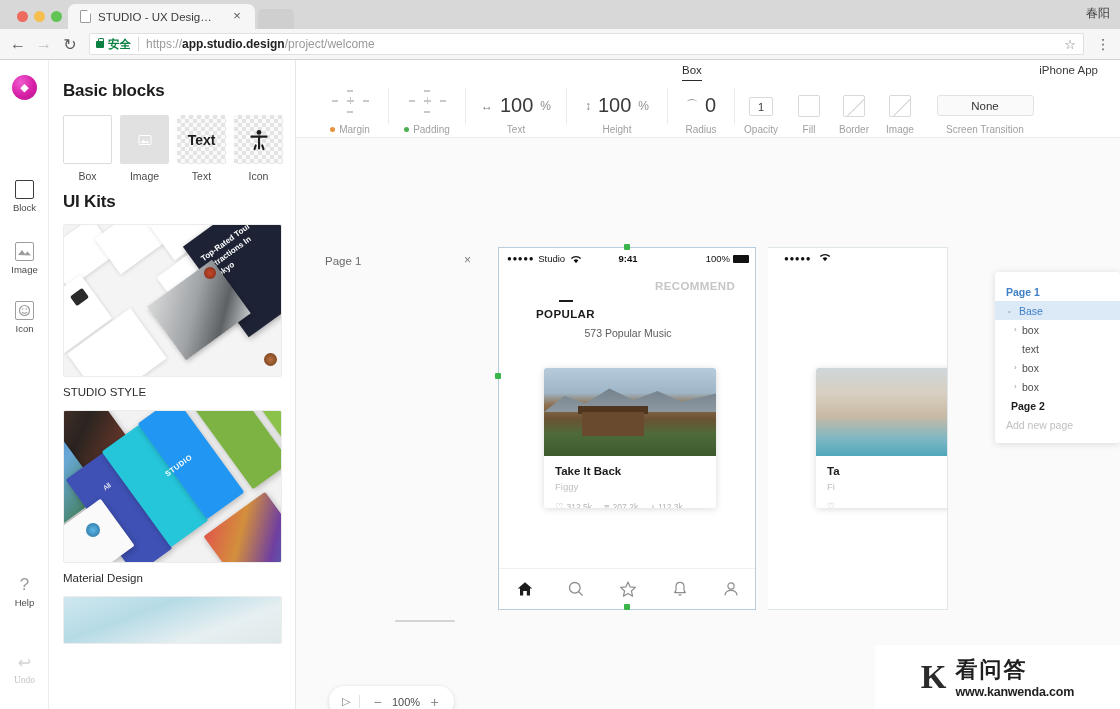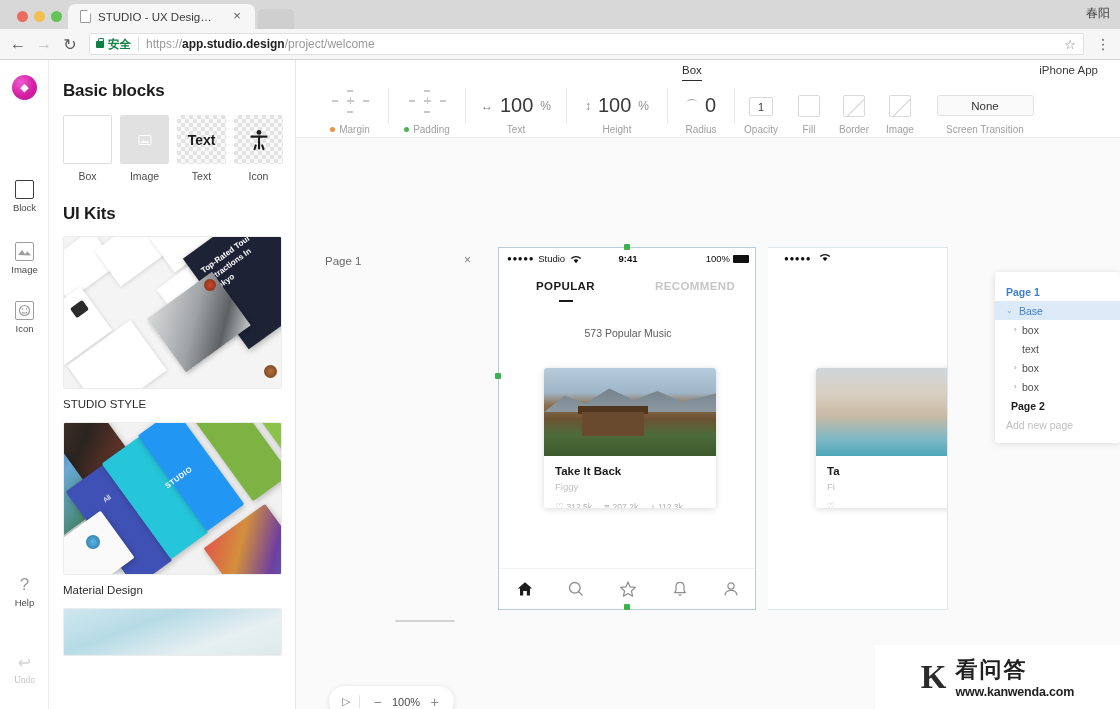--- a/index.html
+++ b/index.html
@@ -265,21 +265,21 @@
   }
   #sb-dots{ margin-left:8px; letter-spacing:0.6px; font-size:8px; }
   #sb-carrier{ margin-left:4px; font-size:9.5px; }
   #sb-wifi{ margin-left:5px; font-size:9px; }
   #sb-time{ position:absolute; left:0; right:0; text-align:center; font-weight:bold; font-size:9.5px; }
   #sb-batt{ position:absolute; right:8px; display:flex; align-items:center; gap:3px; }
   #sb-pct{ font-size:9.5px; }
   #batt-body{ width:16px; height:8px; background:#111; border-radius:1px; }
   #tabs-ph{ position:absolute; left:0; top:32px; width:258px; height:26px; }
   .ph-tab{ position:absolute; font-size:11.5px; font-weight:bold; letter-spacing:0.4px; cursor:pointer; }
-  #ph-tab-popular{ left:37px; color:#1a1a1a; }
+  #ph-tab-popular{ left:37px; color:#1a1a1a;margin-top:28px; }
   #ph-tab-recommend{ left:156px; color:#c6c6c6;text-align:right; }
   #ph-tab-underline{ position:absolute; left:60px; top:52px; width:14px; height:1.6px; background:#1a1a1a; }
   #ph-count{ position:absolute; left:0; top:79px; width:258px; text-align:center;
              font-size:10.5px; color:#5c5c5c; }
   .song-card{
     position:absolute; top:120px; width:172px; height:140px; background:#fff;
     border-radius:3px; box-shadow:0 1px 7px rgba(0,0,0,.15); overflow:hidden;
   }
   #card1{ left:45px; }
   #card2{ left:240px; width:172px; }
@@ -476,21 +476,21 @@
               <rect x="1.5" y="6.6" width="17" height="2.1" rx="1" fill="#1d1d1d"></rect>
               <rect x="9" y="6.6" width="2.1" height="14" rx="1" fill="#1d1d1d"></rect>
               <rect x="5.2" y="15.2" width="2" height="6" rx="1" fill="#1d1d1d" transform="rotate(18 6 18)"></rect>
               <rect x="12.8" y="15.2" width="2" height="6" rx="1" fill="#1d1d1d" transform="rotate(-18 14 18)"></rect>
             </svg>
           </div>
           <div class="block-lb">Icon</div>
         </div>
       </div>
 
-      <div class="panel-h" style="margin-top:22px">UI Kits</div>
+      <div class="panel-h" style="margin-top:10px">UI Kits</div>
 
       <div class="kit-card">
         <div class="kit-thumb">
           <div id="kit1-art">
             <div class="ca" style="left:-14px;top:6px;width:60px;height:44px;transform:rotate(-36deg)"></div>
             <div class="ca" style="left:38px;top:-8px;width:60px;height:44px;transform:rotate(-36deg)"></div>
             <div class="ca" style="left:92px;top:-22px;width:60px;height:44px;transform:rotate(-36deg)"></div>
             <div class="ca" style="left:-22px;top:62px;width:60px;height:54px;transform:rotate(-36deg)"></div>
             <div class="ca" style="left:14px;top:100px;width:78px;height:62px;transform:rotate(-36deg)"></div>
             <div class="ca" style="left:108px;top:24px;width:72px;height:76px;transform:rotate(-36deg)"></div>

